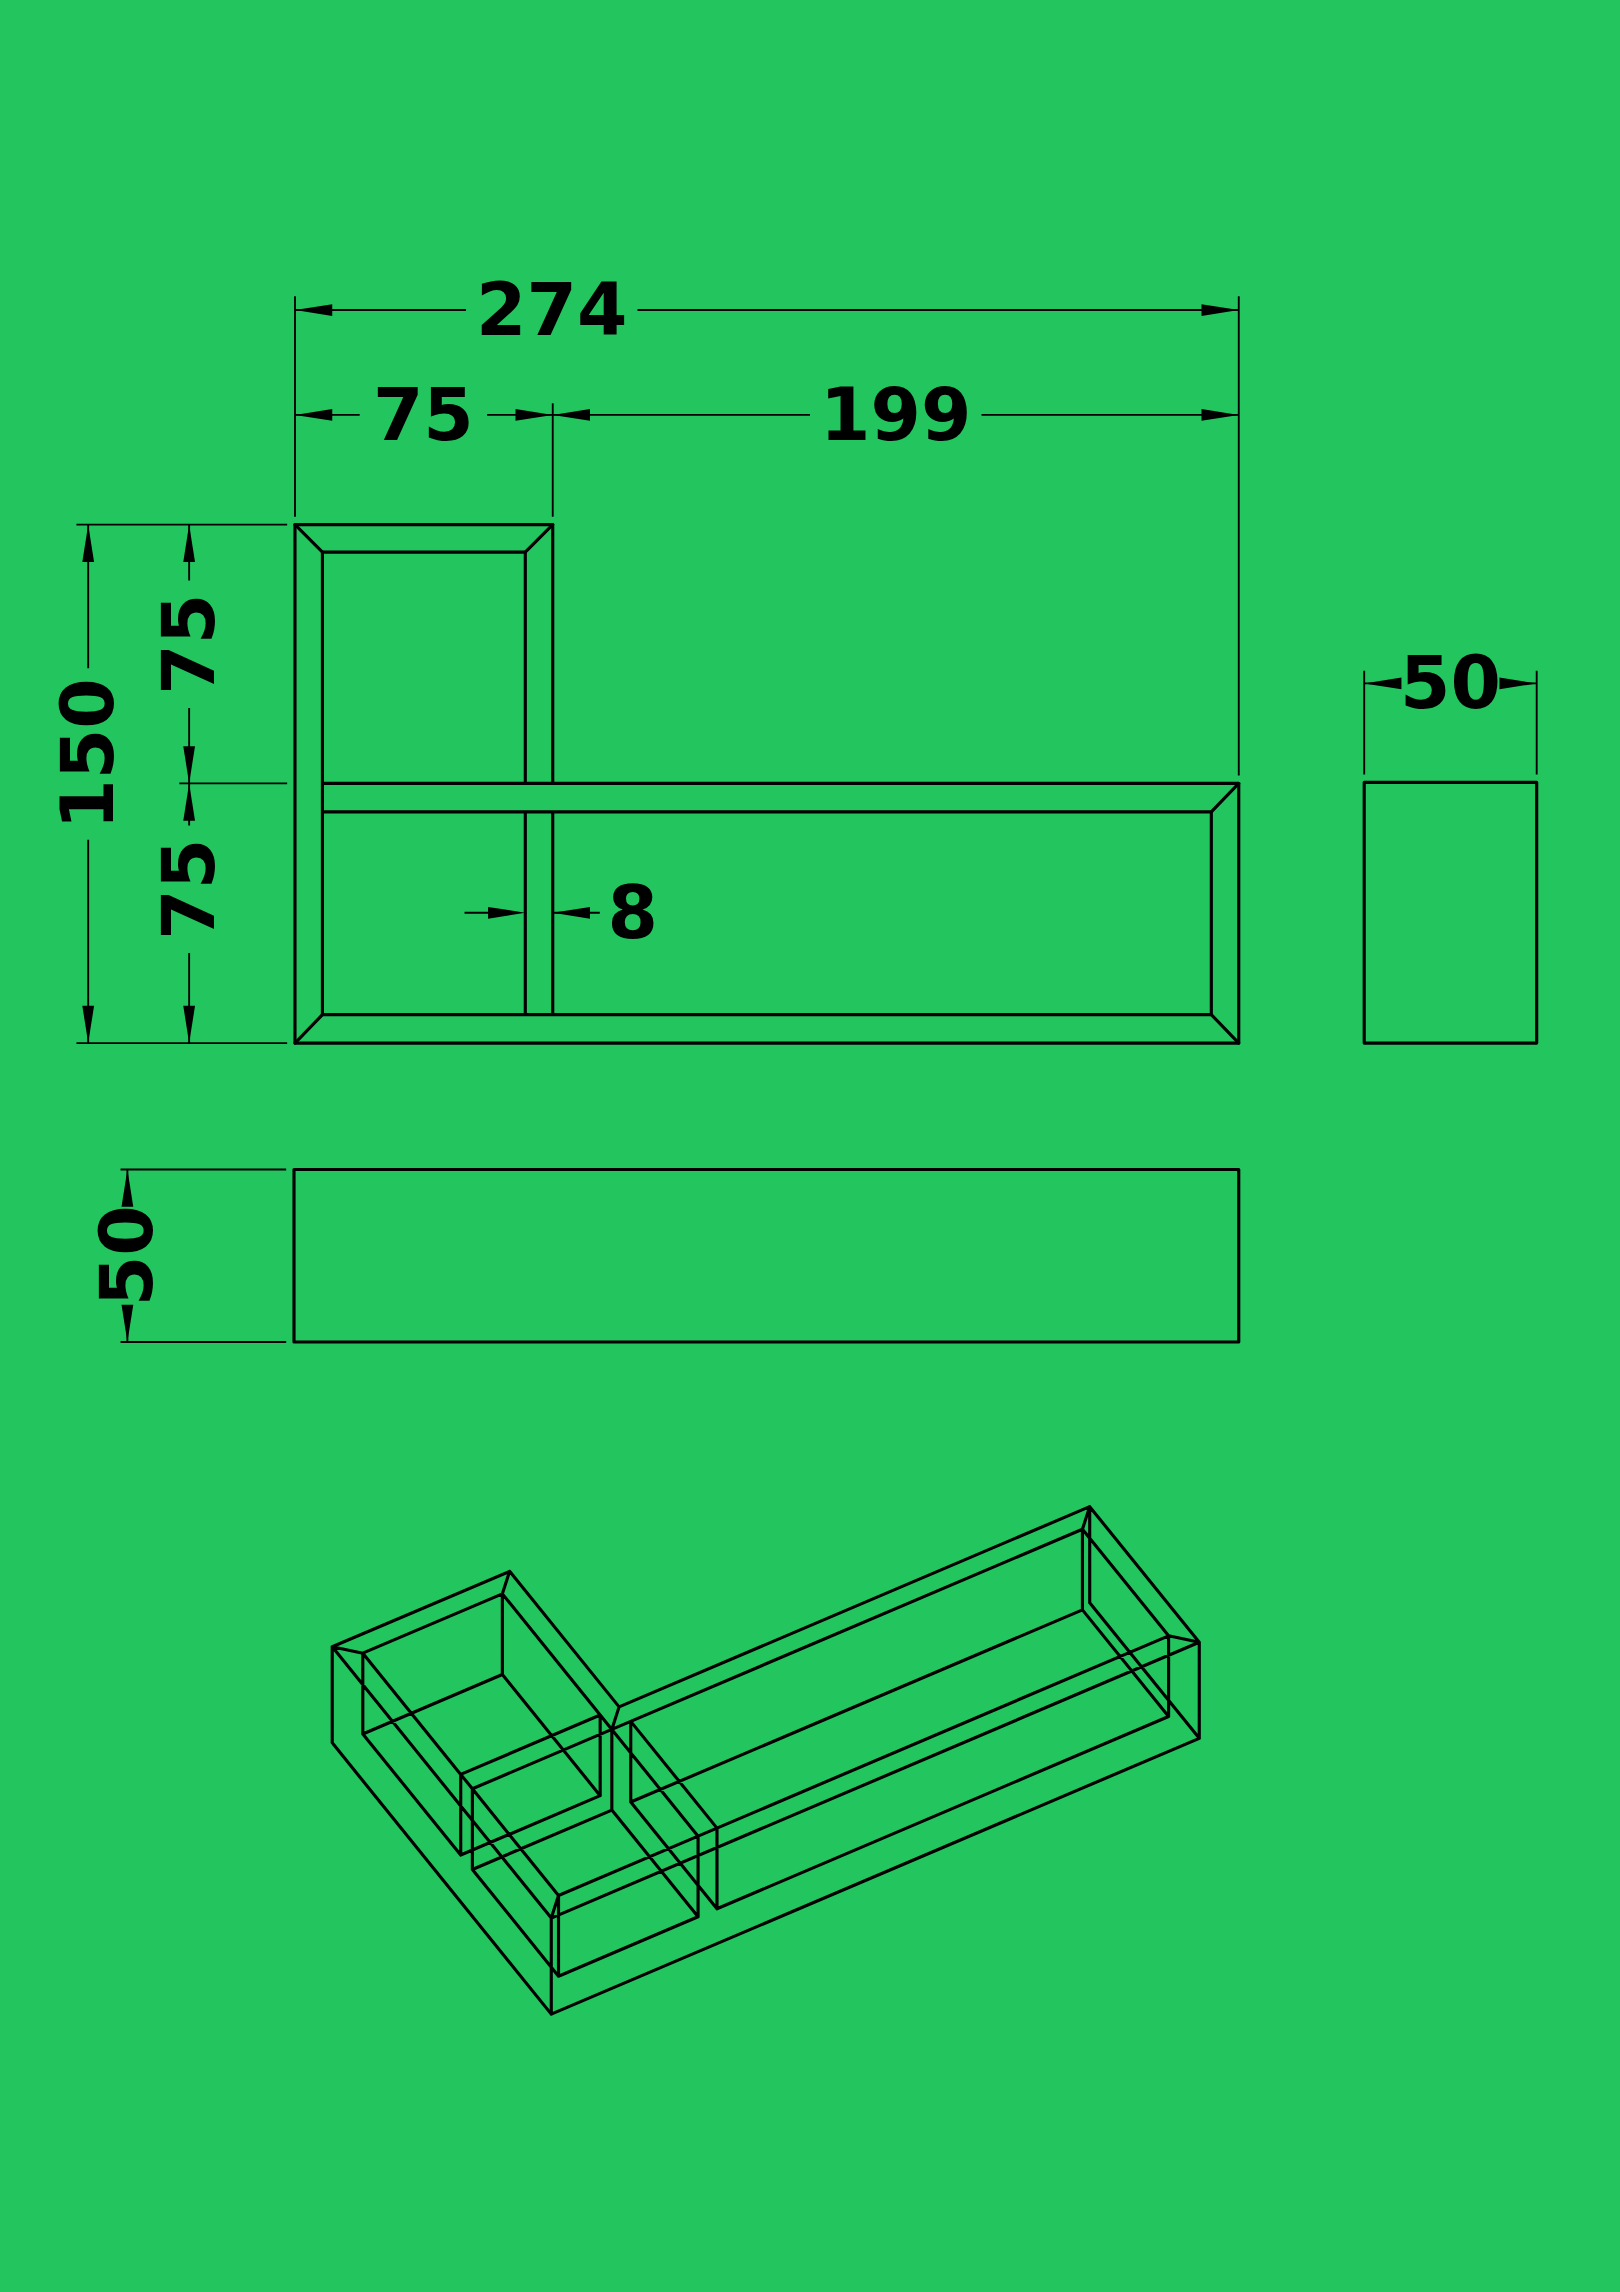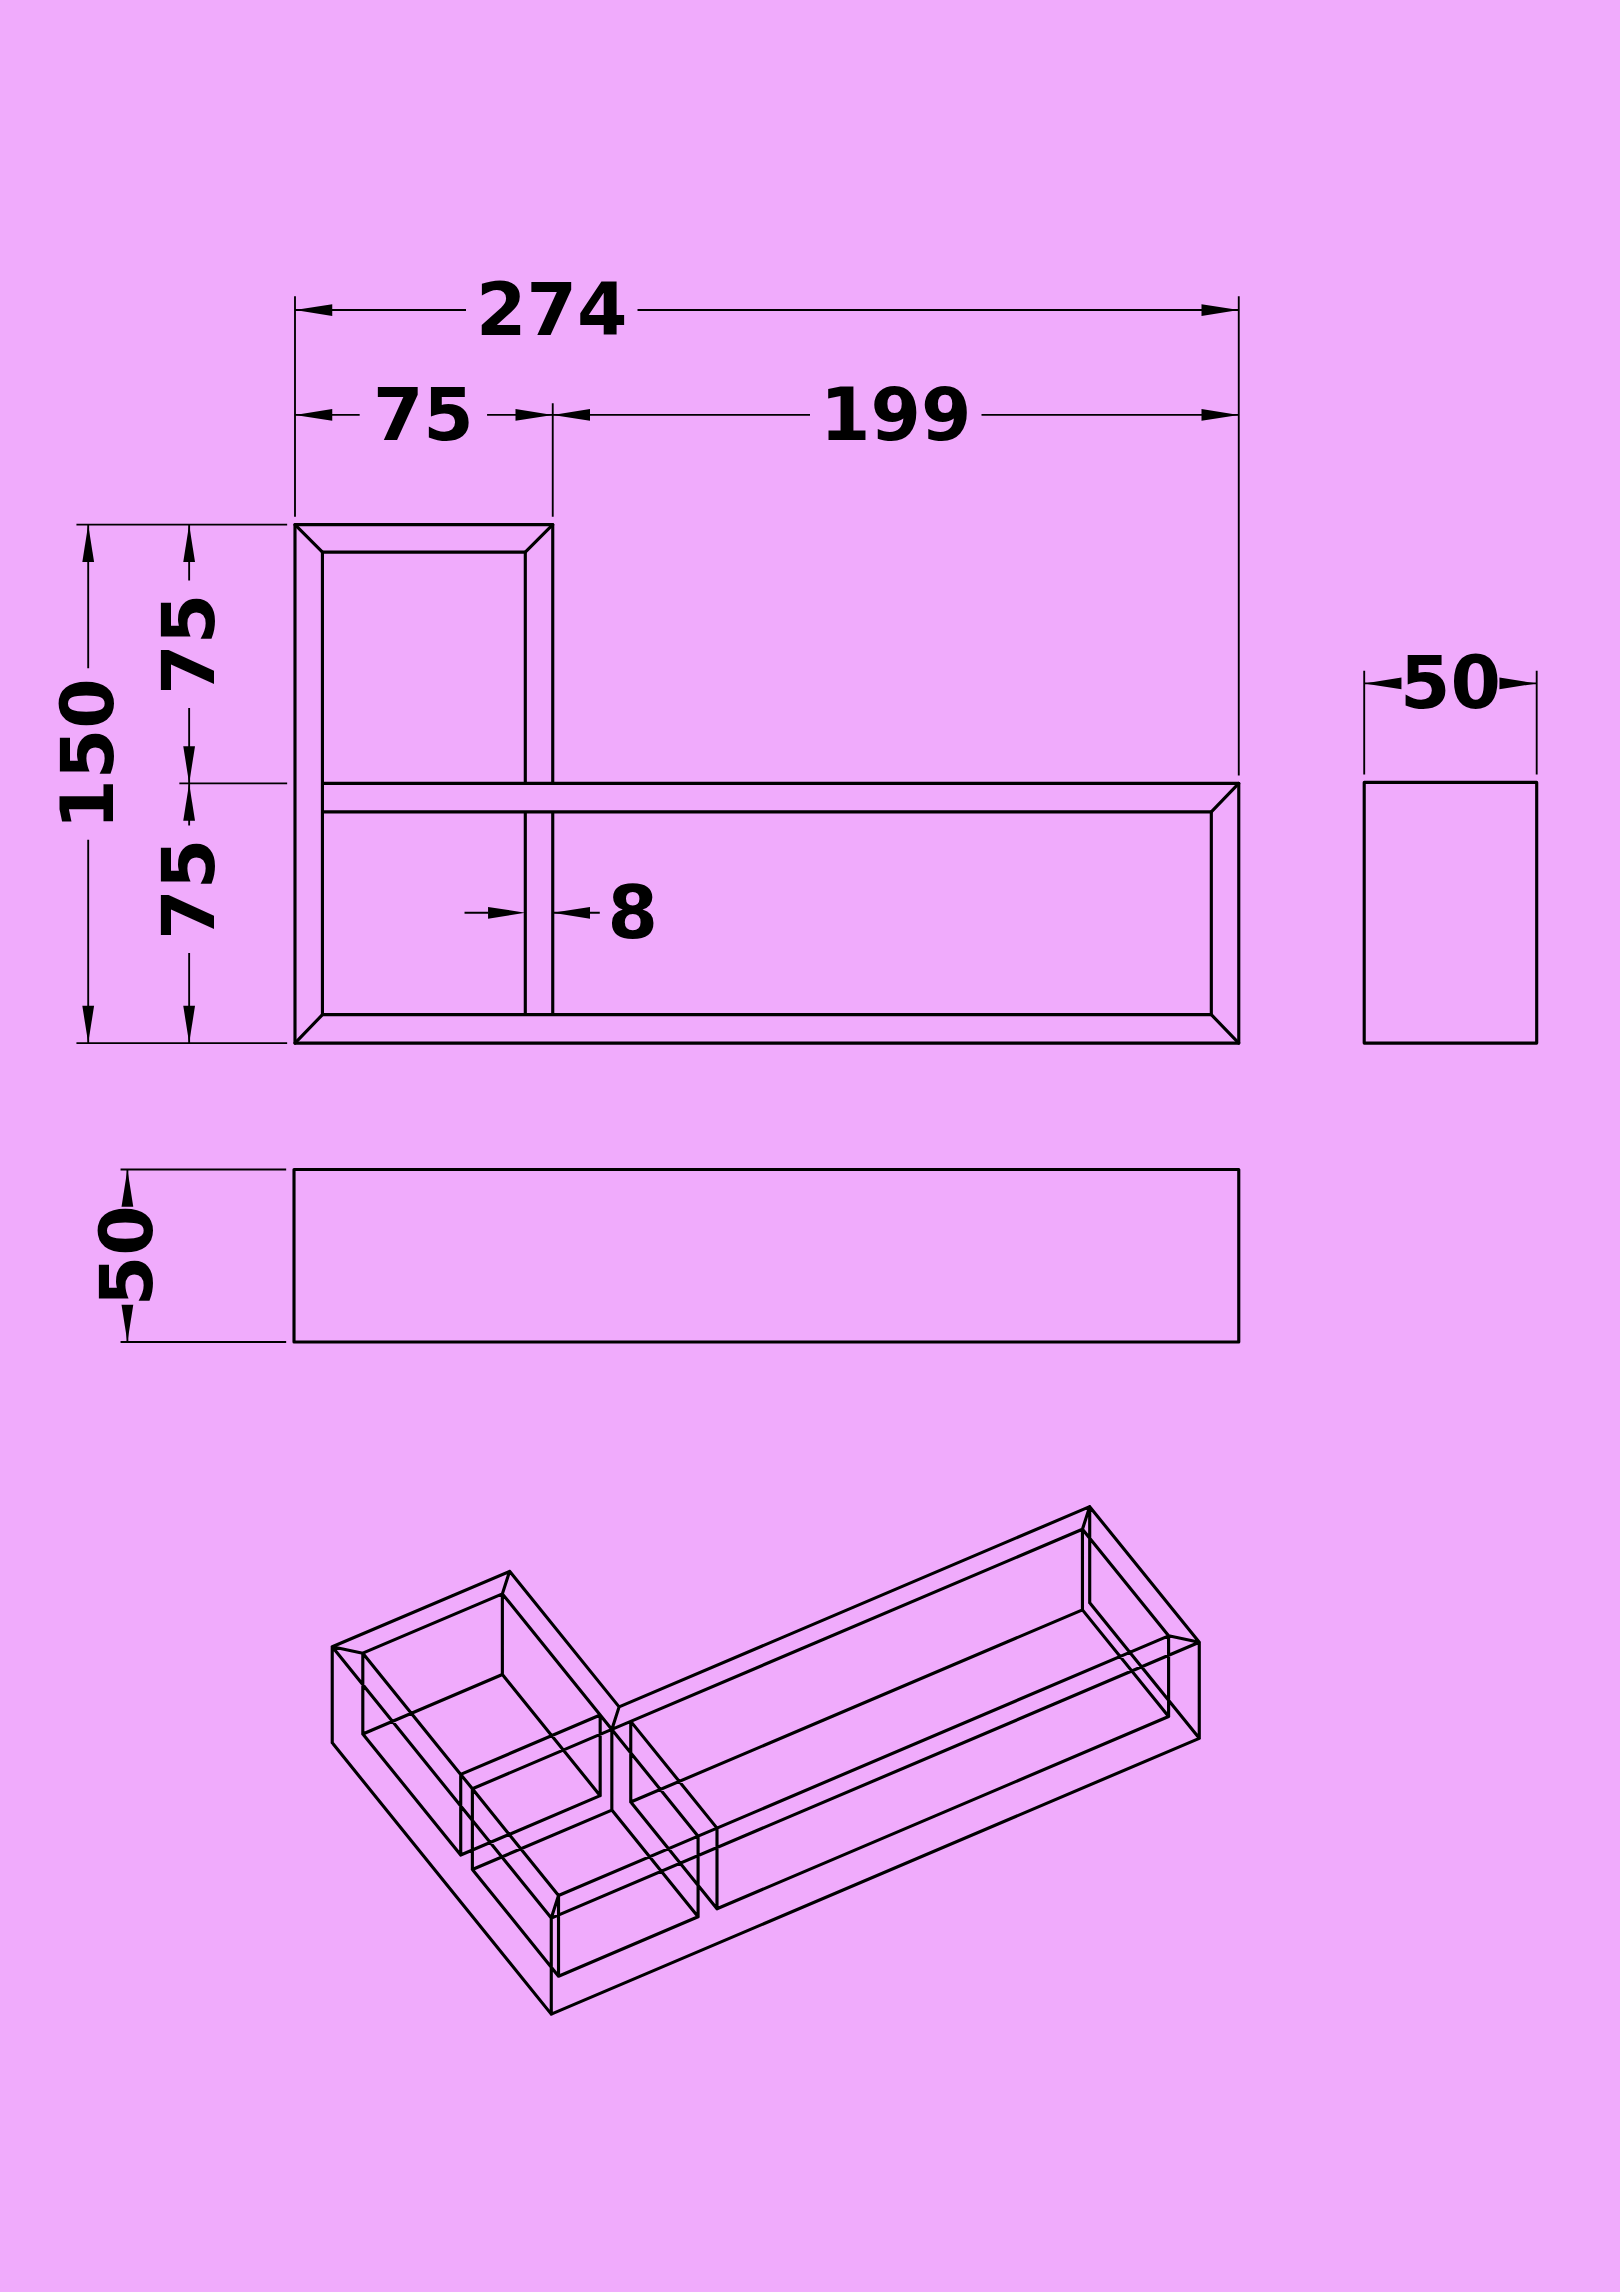--- a/index.html
+++ b/index.html
@@ -6,21 +6,21 @@
   .sheet{position:relative;width:1620px;height:2293px;background:#ffffff;margin:0 auto;overflow:hidden;}
   svg{display:block;}
   .obj{fill:none;stroke-width:3.2px;stroke-linecap:round;stroke-linejoin:round;}
   .dim{fill:none;stroke-width:1.9px;stroke-linecap:butt;}
   .dim-arrow{stroke:none;}
   text.dim-text{font-family:"DejaVu Sans",sans-serif;font-weight:bold;font-size:74px;}
 </style>
 </head>
 <body>
 
-<div class="sheet" style="background: #f0abfc;">
+<div class="sheet" style="background: #22c55e;">
   <svg id="drawing" width="1620" height="2293" viewBox="0 0 1653 2339">
 
     <g class="obj" stroke="#000000">
       <path d="M301,535 H564 V799 H1264 V1064 H301 Z"></path>
       <path d="M329,563 V1035
                M329,563 H536
                M536,563 V799
                M536,828 V1035
                M564,828 V1035
                M329,799 H564

